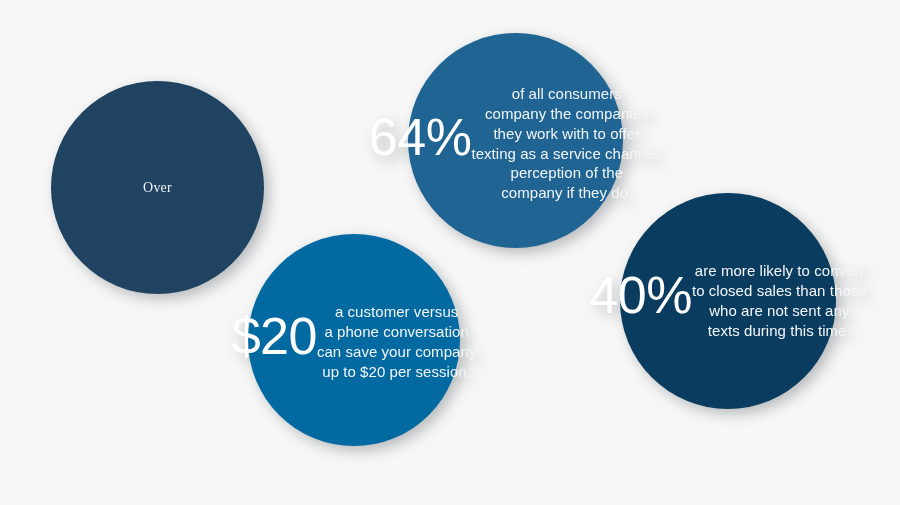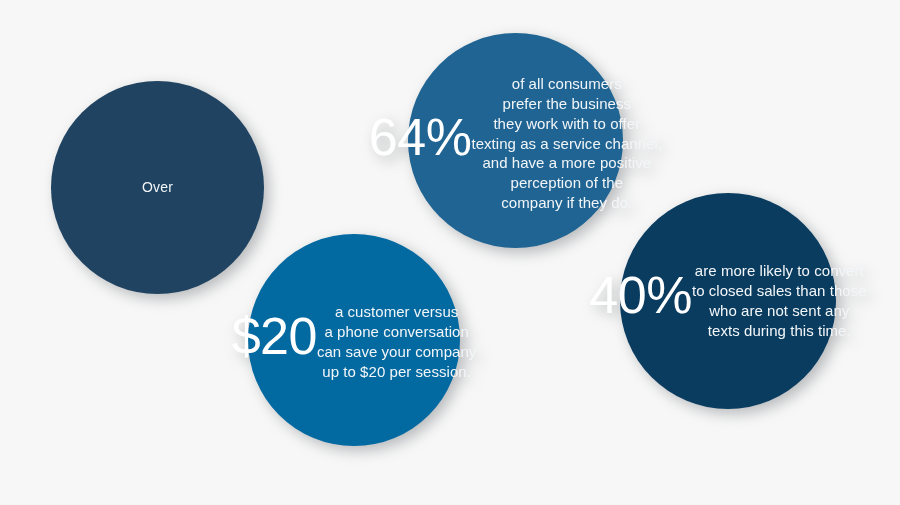--- a/index.html
+++ b/index.html
@@ -97,32 +97,31 @@
     z-index: 3;
     justify-content: center;
   }
   #circle-40 .figure { margin-bottom: 11px; }
 </style>
 </head>
 <body style="background: rgb(247, 247, 247);">
 
 <div id="infographic" style="background: rgb(247, 247, 247);">
 
-  <div class="stat-circle" id="circle-33" style="background: rgb(31, 67, 97);">
+  <div class="stat-circle" id="circle-33" style="background: rgb(31, 67, 97); font-family: Liberation Serif, serif;">
     <div class="label-small">Over</div>
   </div>
 
   <div class="stat-circle" id="circle-64" style="background: rgb(31, 100, 147);">
     <div class="figure">64%</div>
     <div class="body-text">
       <span class="ln">of all consumers</span>
-      <span class="ln">prefer the business</span>
+      <span class="ln">company the companies</span>
       <span class="ln">they work with to offer</span>
       <span class="ln">texting as a service channel,</span>
-      <span class="ln">and have a more positive</span>
       <span class="ln">perception of the</span>
       <span class="ln">company if they do.</span>
     </div>
   </div>
 
   <div class="stat-circle" id="circle-20" style="background: #0369a1;">
     <div class="figure">$20</div>
     <div class="body-text">
       <span class="ln">a customer versus</span>
       <span class="ln">a phone conversation</span>

